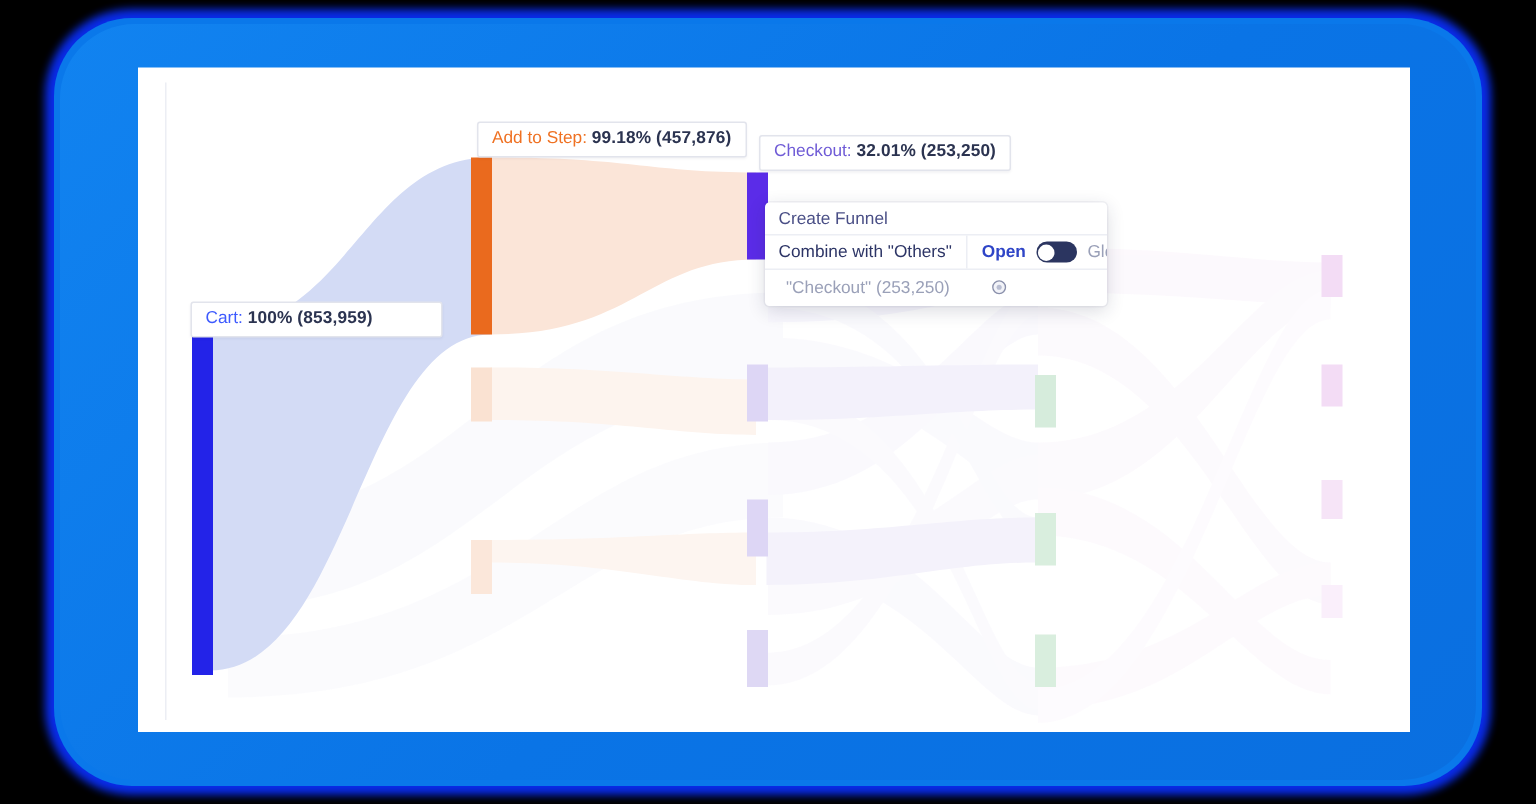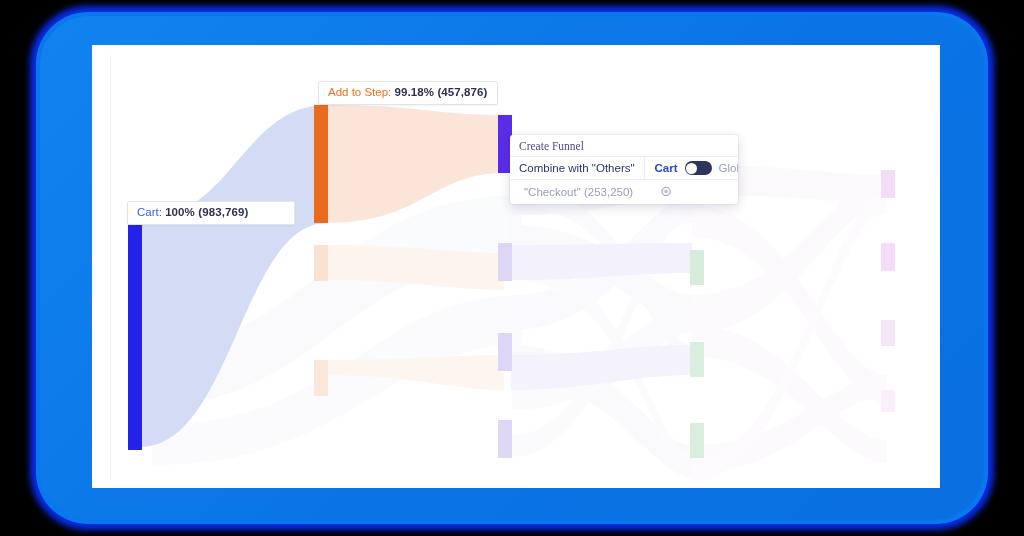--- a/index.html
+++ b/index.html
@@ -95,21 +95,21 @@
     z-index: 30;
   }
   .ctx-row {
     display: flex;
     align-items: center;
     height: 22px;
     padding: 0 9px;
     border-bottom: 1px solid #eceef4;
     color: #3b4470;
   }
-  .ctx-row.head { color: #4a4f86; font-family: Liberation Serif, serif; }
+  .ctx-row.head { color: #4a4f86; }
   .ctx-row.split { padding: 0; height: 23px; }
   .ctx-left {
     flex: 1 1 auto;
     padding: 0 9px;
     color: #2d3566;
     font-weight: 400;
     white-space: nowrap;
     display: flex; align-items: center; height: 100%;
     border-right: 1px solid #eceef4;
   }
@@ -212,39 +212,43 @@
       <rect x="598" y="378" width="14" height="35" fill="#d9eede"></rect>
 
       <rect x="789" y="125" width="14" height="28" fill="#f3dcf5"></rect>
       <rect x="789" y="198" width="14" height="28" fill="#f3dcf5"></rect>
       <rect x="789" y="275" width="14" height="26" fill="#f6e4f7"></rect>
       <rect x="789" y="345" width="14" height="22" fill="#faeffb"></rect>
     </svg>
 
     <div class="node-label lbl-open">
       <span class="nm" style="color: rgb(61, 90, 254);">Cart:</span>
-      <span class="vl">100% (983,769)</span>
+      <span class="vl">100% (853,959)</span>
     </div>
 
     <div class="node-label lbl-cart">
       <span class="nm" style="color: rgb(239, 113, 34);">Add to Step:</span>
       <span class="vl">99.18% (457,876)</span>
     </div>
 
+    <div class="node-label lbl-checkout">
+      <span class="nm" style="color: rgb(111, 91, 214);">Checkout:</span>
+      <span class="vl">32.01% (253,250)</span>
+    </div>
 
     <div class="ctx-menu">
 
       <div class="ctx-row head">
         <span>Create Funnel</span>
       </div>
 
       <div class="ctx-row split">
         <span class="ctx-left">Combine with "Others"</span>
         <span class="ctx-right">
-          <span class="tog-step">Cart</span>
+          <span class="tog-step">Open</span>
           <span class="switch" style="background: rgb(43, 53, 96);">
             <span class="knob"></span>
           </span>
           <span class="tog-global">Global</span>
         </span>
       </div>
 
       <div class="ctx-row last">
         <span>"Checkout" (253,250)</span>
       </div>

